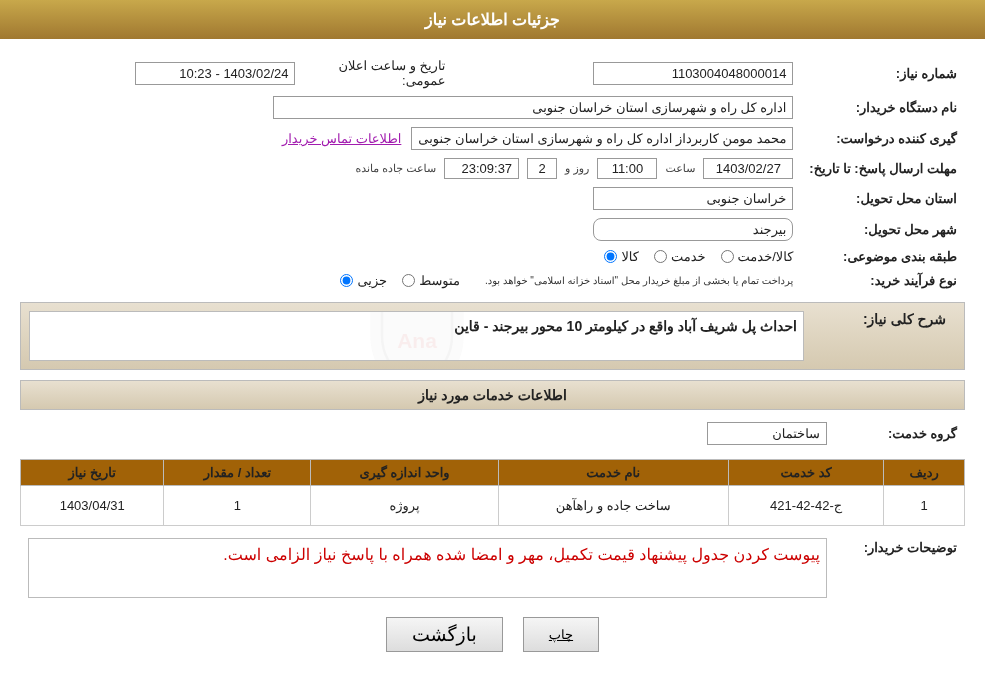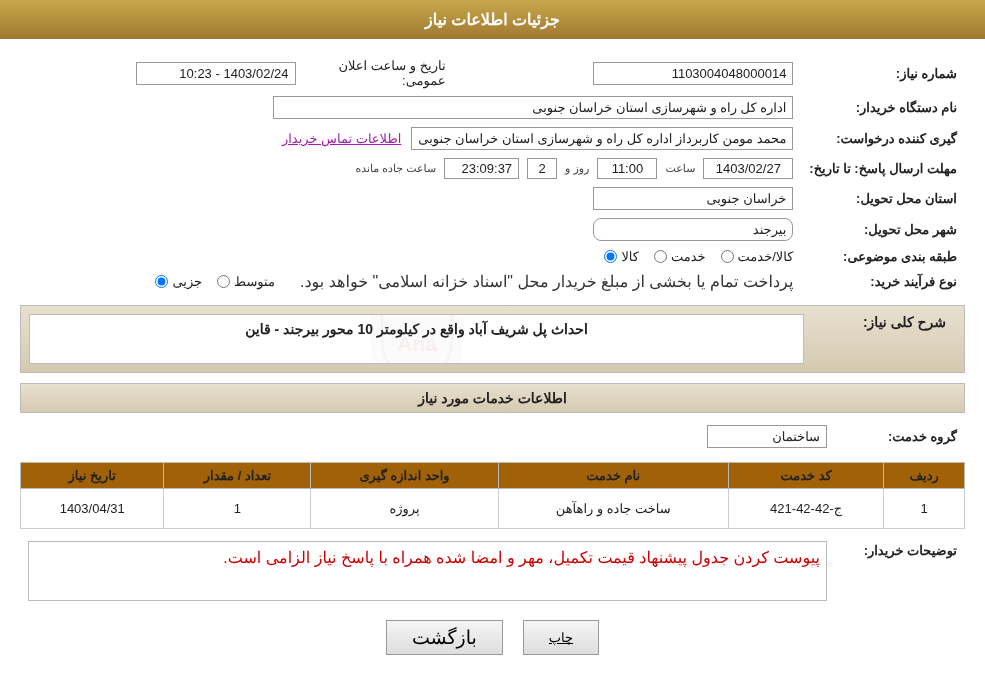--- a/index.html
+++ b/index.html
@@ -284,42 +284,42 @@
               <input type="radio" name="category" checked="" style="">
             </div>
           </div>
         </td>
       </tr>
 
       <tr>
         <td class="label-cell">نوع فرآیند خرید:</td>
         <td colspan="3" class="value-cell">
           <div class="radio-group">
-            <span style="font-size:16px; color:#333; margin-left:10px;">پرداخت تمام یا بخشی از مبلغ خریدار محل "اسناد خزانه اسلامی" خواهد بود.</span>
+            <span style="font-size:10px; color:#333; margin-left:10px;">پرداخت تمام یا بخشی از مبلغ خریدار محل "اسناد خزانه اسلامی" خواهد بود.</span>
             <div class="radio-item">
               <span>متوسط</span>
               <input type="radio" name="purchase_type" style="">
             </div>
             <div class="radio-item">
               <span>جزیی</span>
               <input type="radio" name="purchase_type" checked="" style="">
             </div>
           </div>
         </td>
       </tr>
     </tbody>
       </table>
 
     <div class="section-header">
       <table style="width:100%;">
         <tbody>
             <tr>
           <td style="text-align:right; width:150px; font-weight:bold; vertical-align:top; padding-right:10px;">شرح کلی نیاز:</td>
           <td>
-            <div style="position:relative; background:#fff; border:1px solid #bbb; padding:6px; min-height:50px; overflow:hidden;">
+            <div style="position:relative; background:#fff; border:1px solid #bbb; padding:6px; text-align:right; min-height:50px; overflow:hidden;">
               
               <svg class="shield-watermark" viewBox="0 0 100 120" xmlns="http://www.w3.org/2000/svg">
                 <path d="M50 5 L90 20 L90 60 Q90 95 50 115 Q10 95 10 60 L10 20 Z" fill="#888" opacity="0.3"></path>
                 <path d="M50 15 L80 28 L80 60 Q80 87 50 103 Q20 87 20 60 L20 28 Z" fill="none" stroke="#555" stroke-width="2" opacity="0.4"></path>
                 <text x="50" y="70" text-anchor="middle" font-size="18" fill="#cc3333" opacity="0.6" font-weight="bold">Ana</text>
               </svg>
               <span style="position:relative; z-index:1;">احداث پل شریف آباد واقع در کیلومتر 10 محور بیرجند - قاین</span>
             </div>
           </td>
         </tr>

